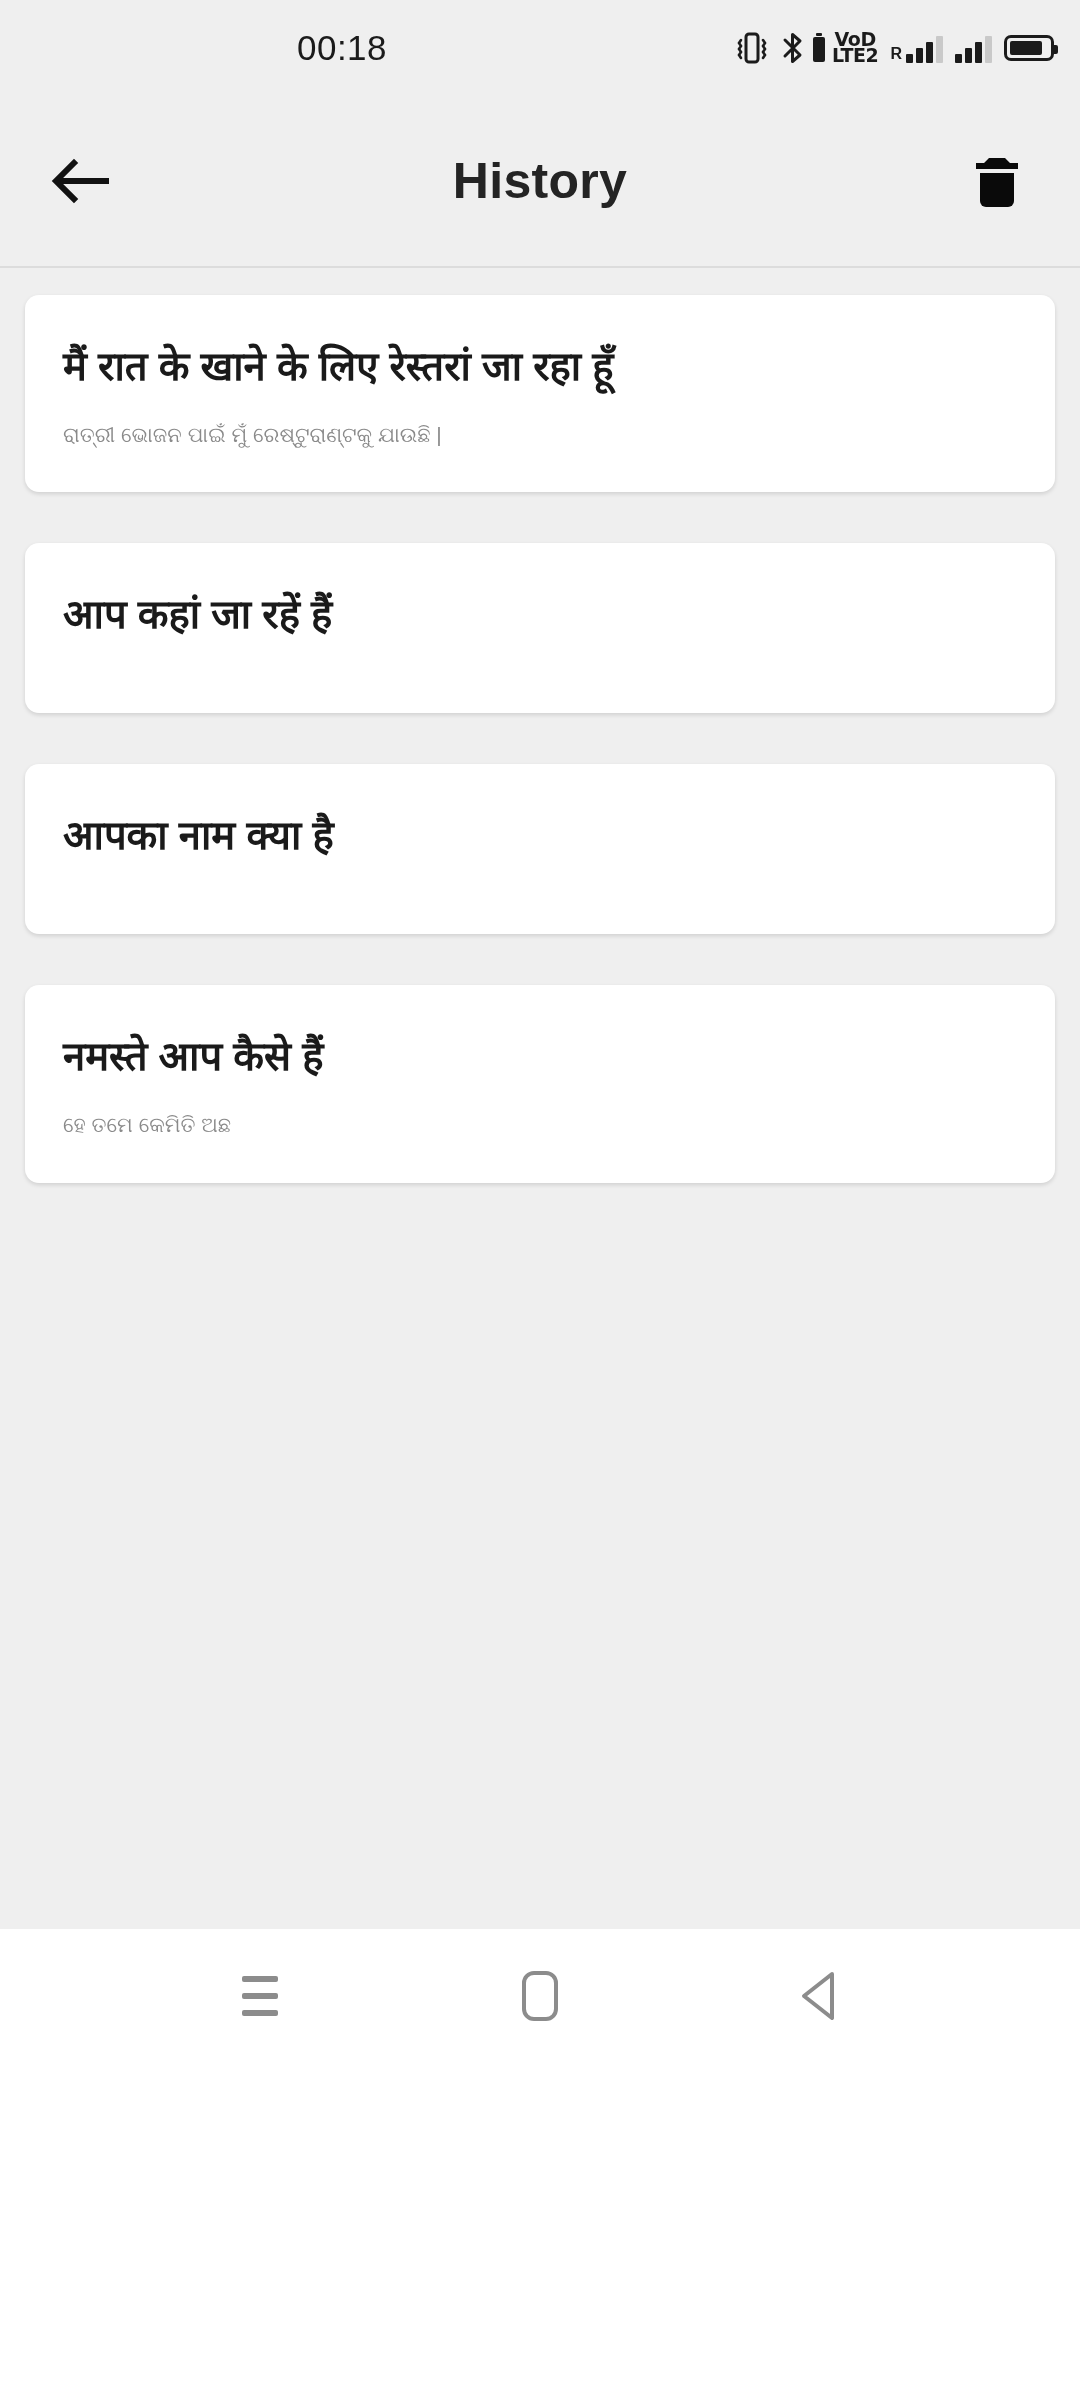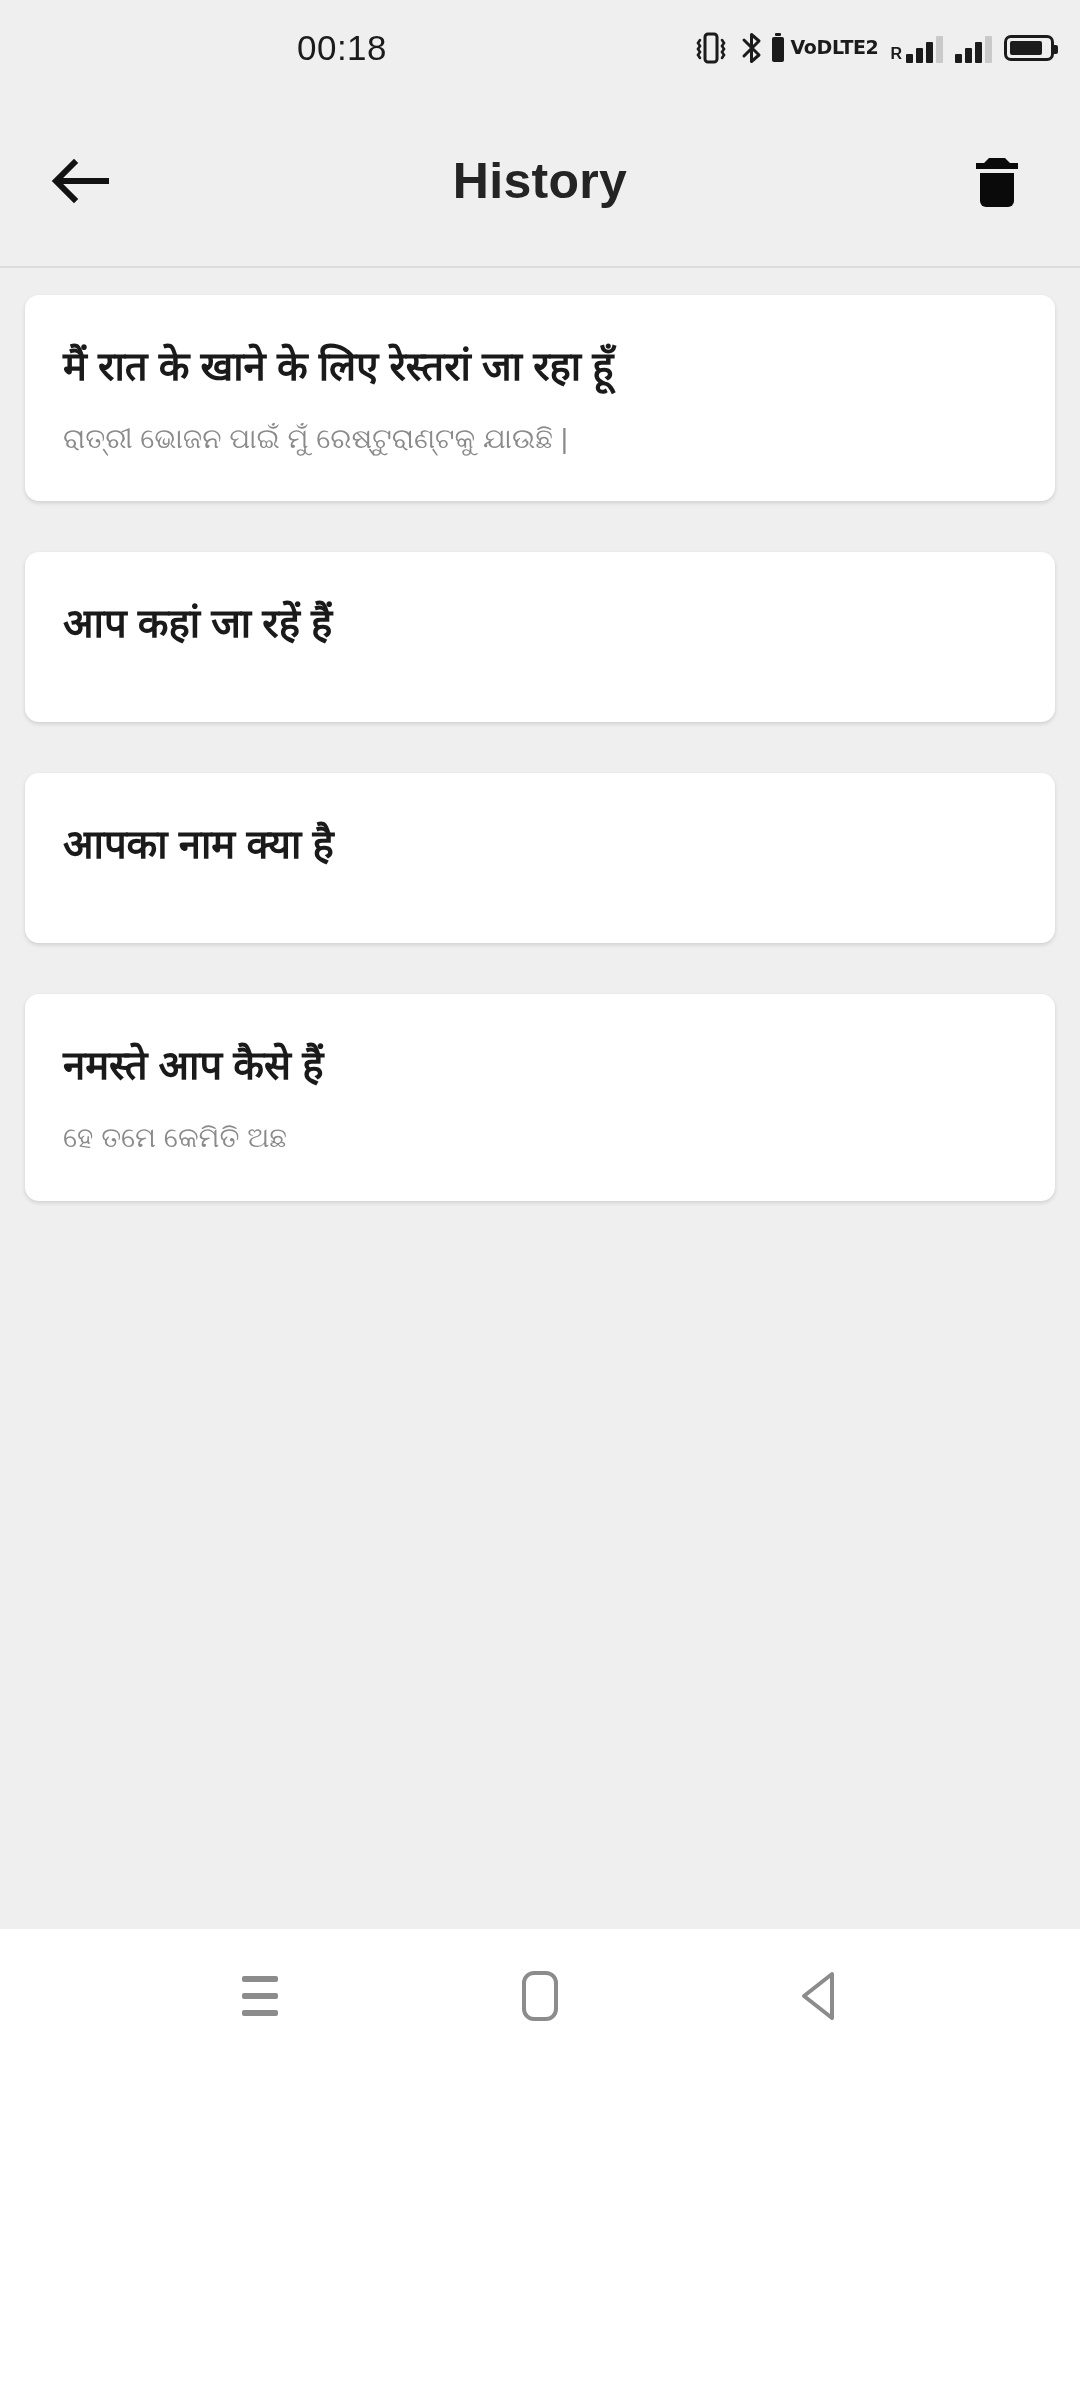--- a/index.html
+++ b/index.html
@@ -60,21 +60,21 @@
   .si {
     display: flex;
     align-items: center;
     justify-content: center;
     height: 40px;
   }
   .si svg { display: block; }
 
   .volte-ic {
     display: flex;
-    flex-direction: row;
+    flex-direction: column;
     justify-content: center;
     align-items: center;
     line-height: 0.82;
     font-size: 19px;
     font-weight: bold;
     color: #1b1b1b;
     margin: 0 6px 0 4px;
     font-family: "DejaVu Sans", sans-serif;
     letter-spacing: -0.4px;
   }
@@ -192,21 +192,21 @@
   }
   .card-source {
     font-size: 40px;
     color: #1a1a1a;
     font-weight: 600;
     line-height: 1.25;
     font-family: "Liberation Sans", "DejaVu Sans", sans-serif;
     margin-bottom: 30px;
   }
   .card-target {
-    font-size: 28px;
+    font-size: 21px;
     color: #8a8a8a;
     font-weight: 400;
     line-height: 1.3;
     font-family: "Liberation Sans", "DejaVu Sans", sans-serif;
   }
 
   
   .nav-bar {
     flex: 0 0 133px;
     height: 133px;

